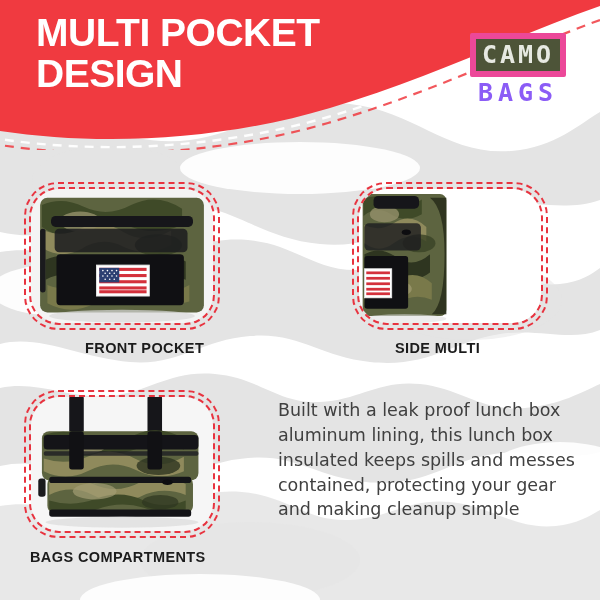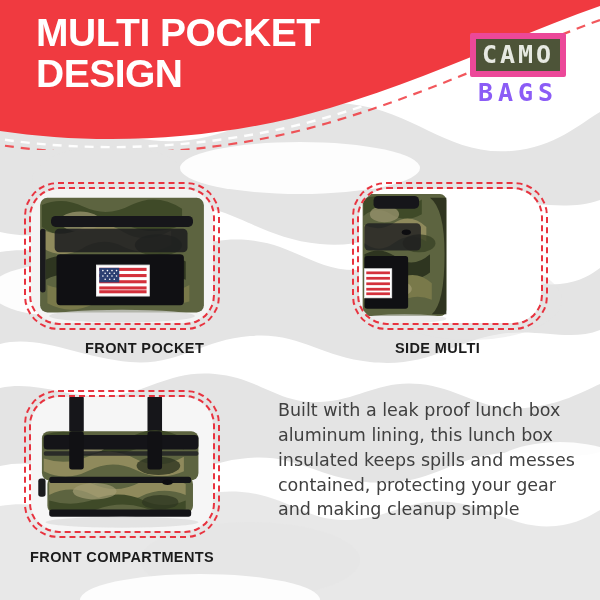--- a/index.html
+++ b/index.html
@@ -324,15 +324,15 @@
         <ellipse cx="150" cy="96" rx="6" ry="3" fill="#0d0d10"></ellipse>
 
         <rect x="20" y="126" width="156" height="8" rx="3" fill="#141418"></rect>
 
         <rect x="8" y="92" width="8" height="20" rx="3" fill="#1a1a1d"></rect>
         <ellipse cx="100" cy="140" rx="84" ry="6" fill="#dcdcdc" opacity="0.7"></ellipse>
       </svg>
     </div>
   </div>
 </div>
-<div class="caption" id="cap-main">FRONT COMPARTMENTS</div>
+<div class="caption" id="cap-main">BAGS COMPARTMENTS</div>
 
 <p id="description">Built with a leak proof lunch box aluminum lining, this lunch box insulated keeps spills and messes contained, protecting your gear and making cleanup simple</p>
 
 </body></html>

